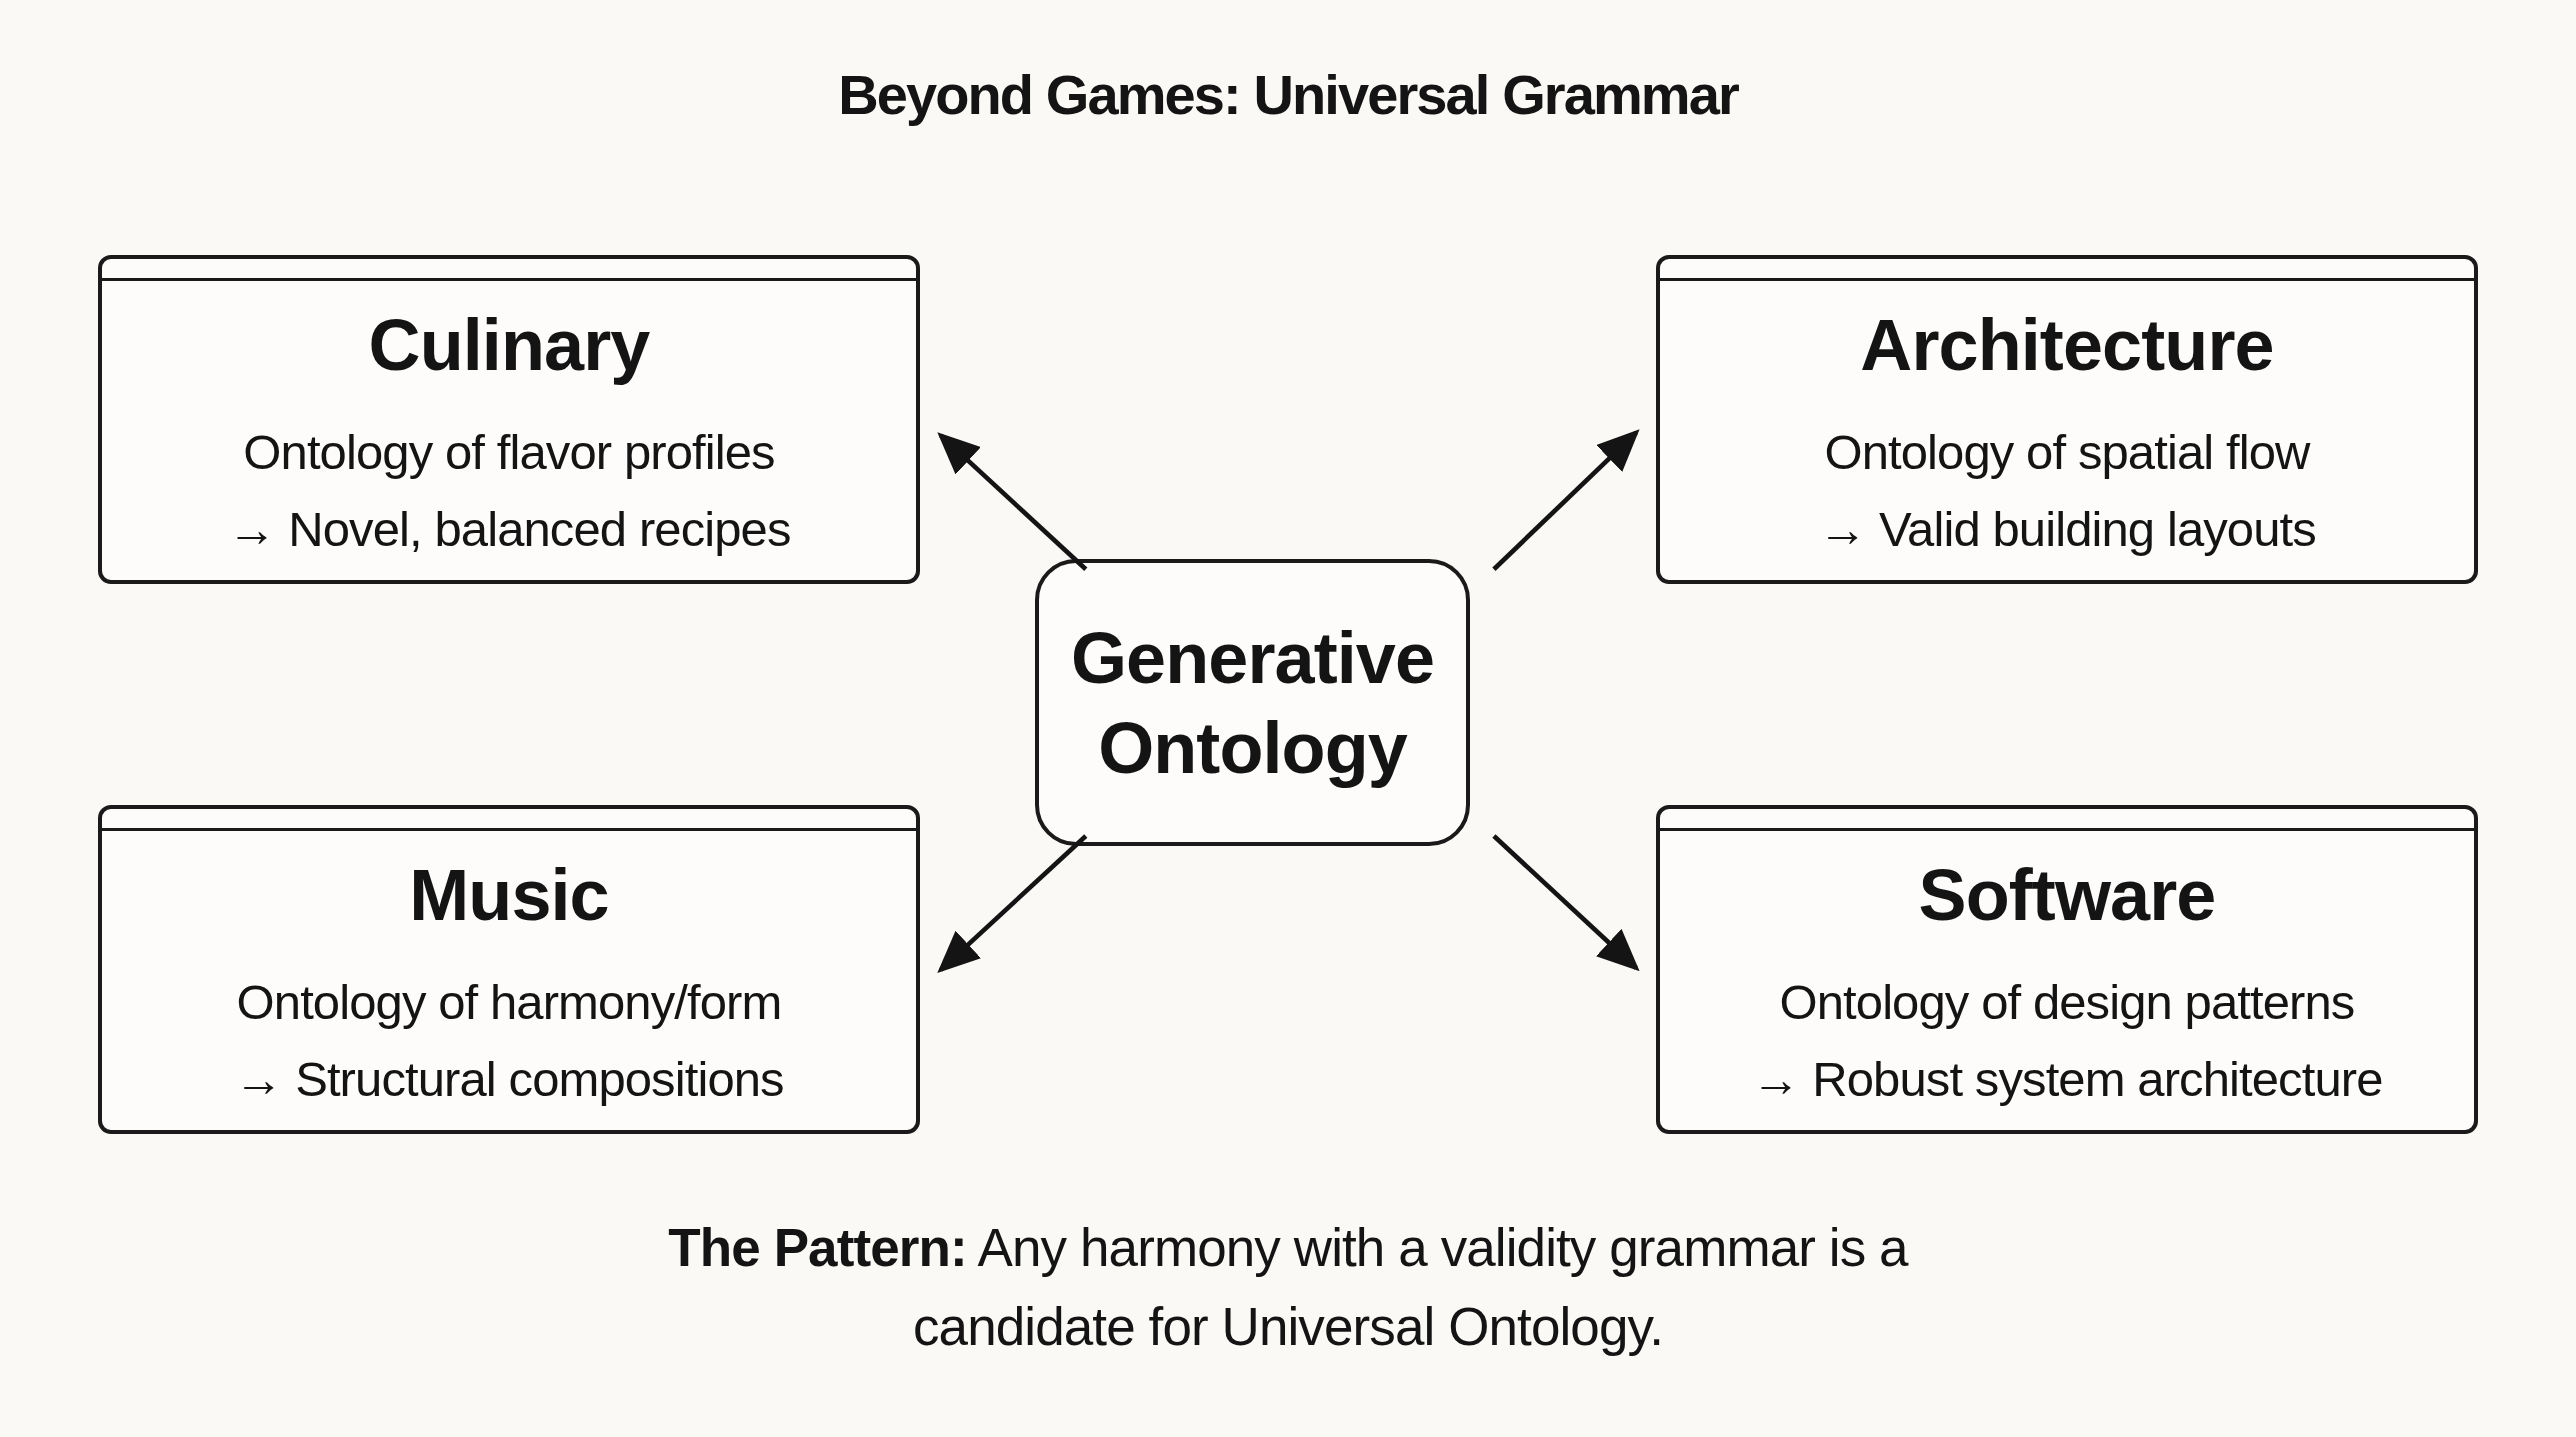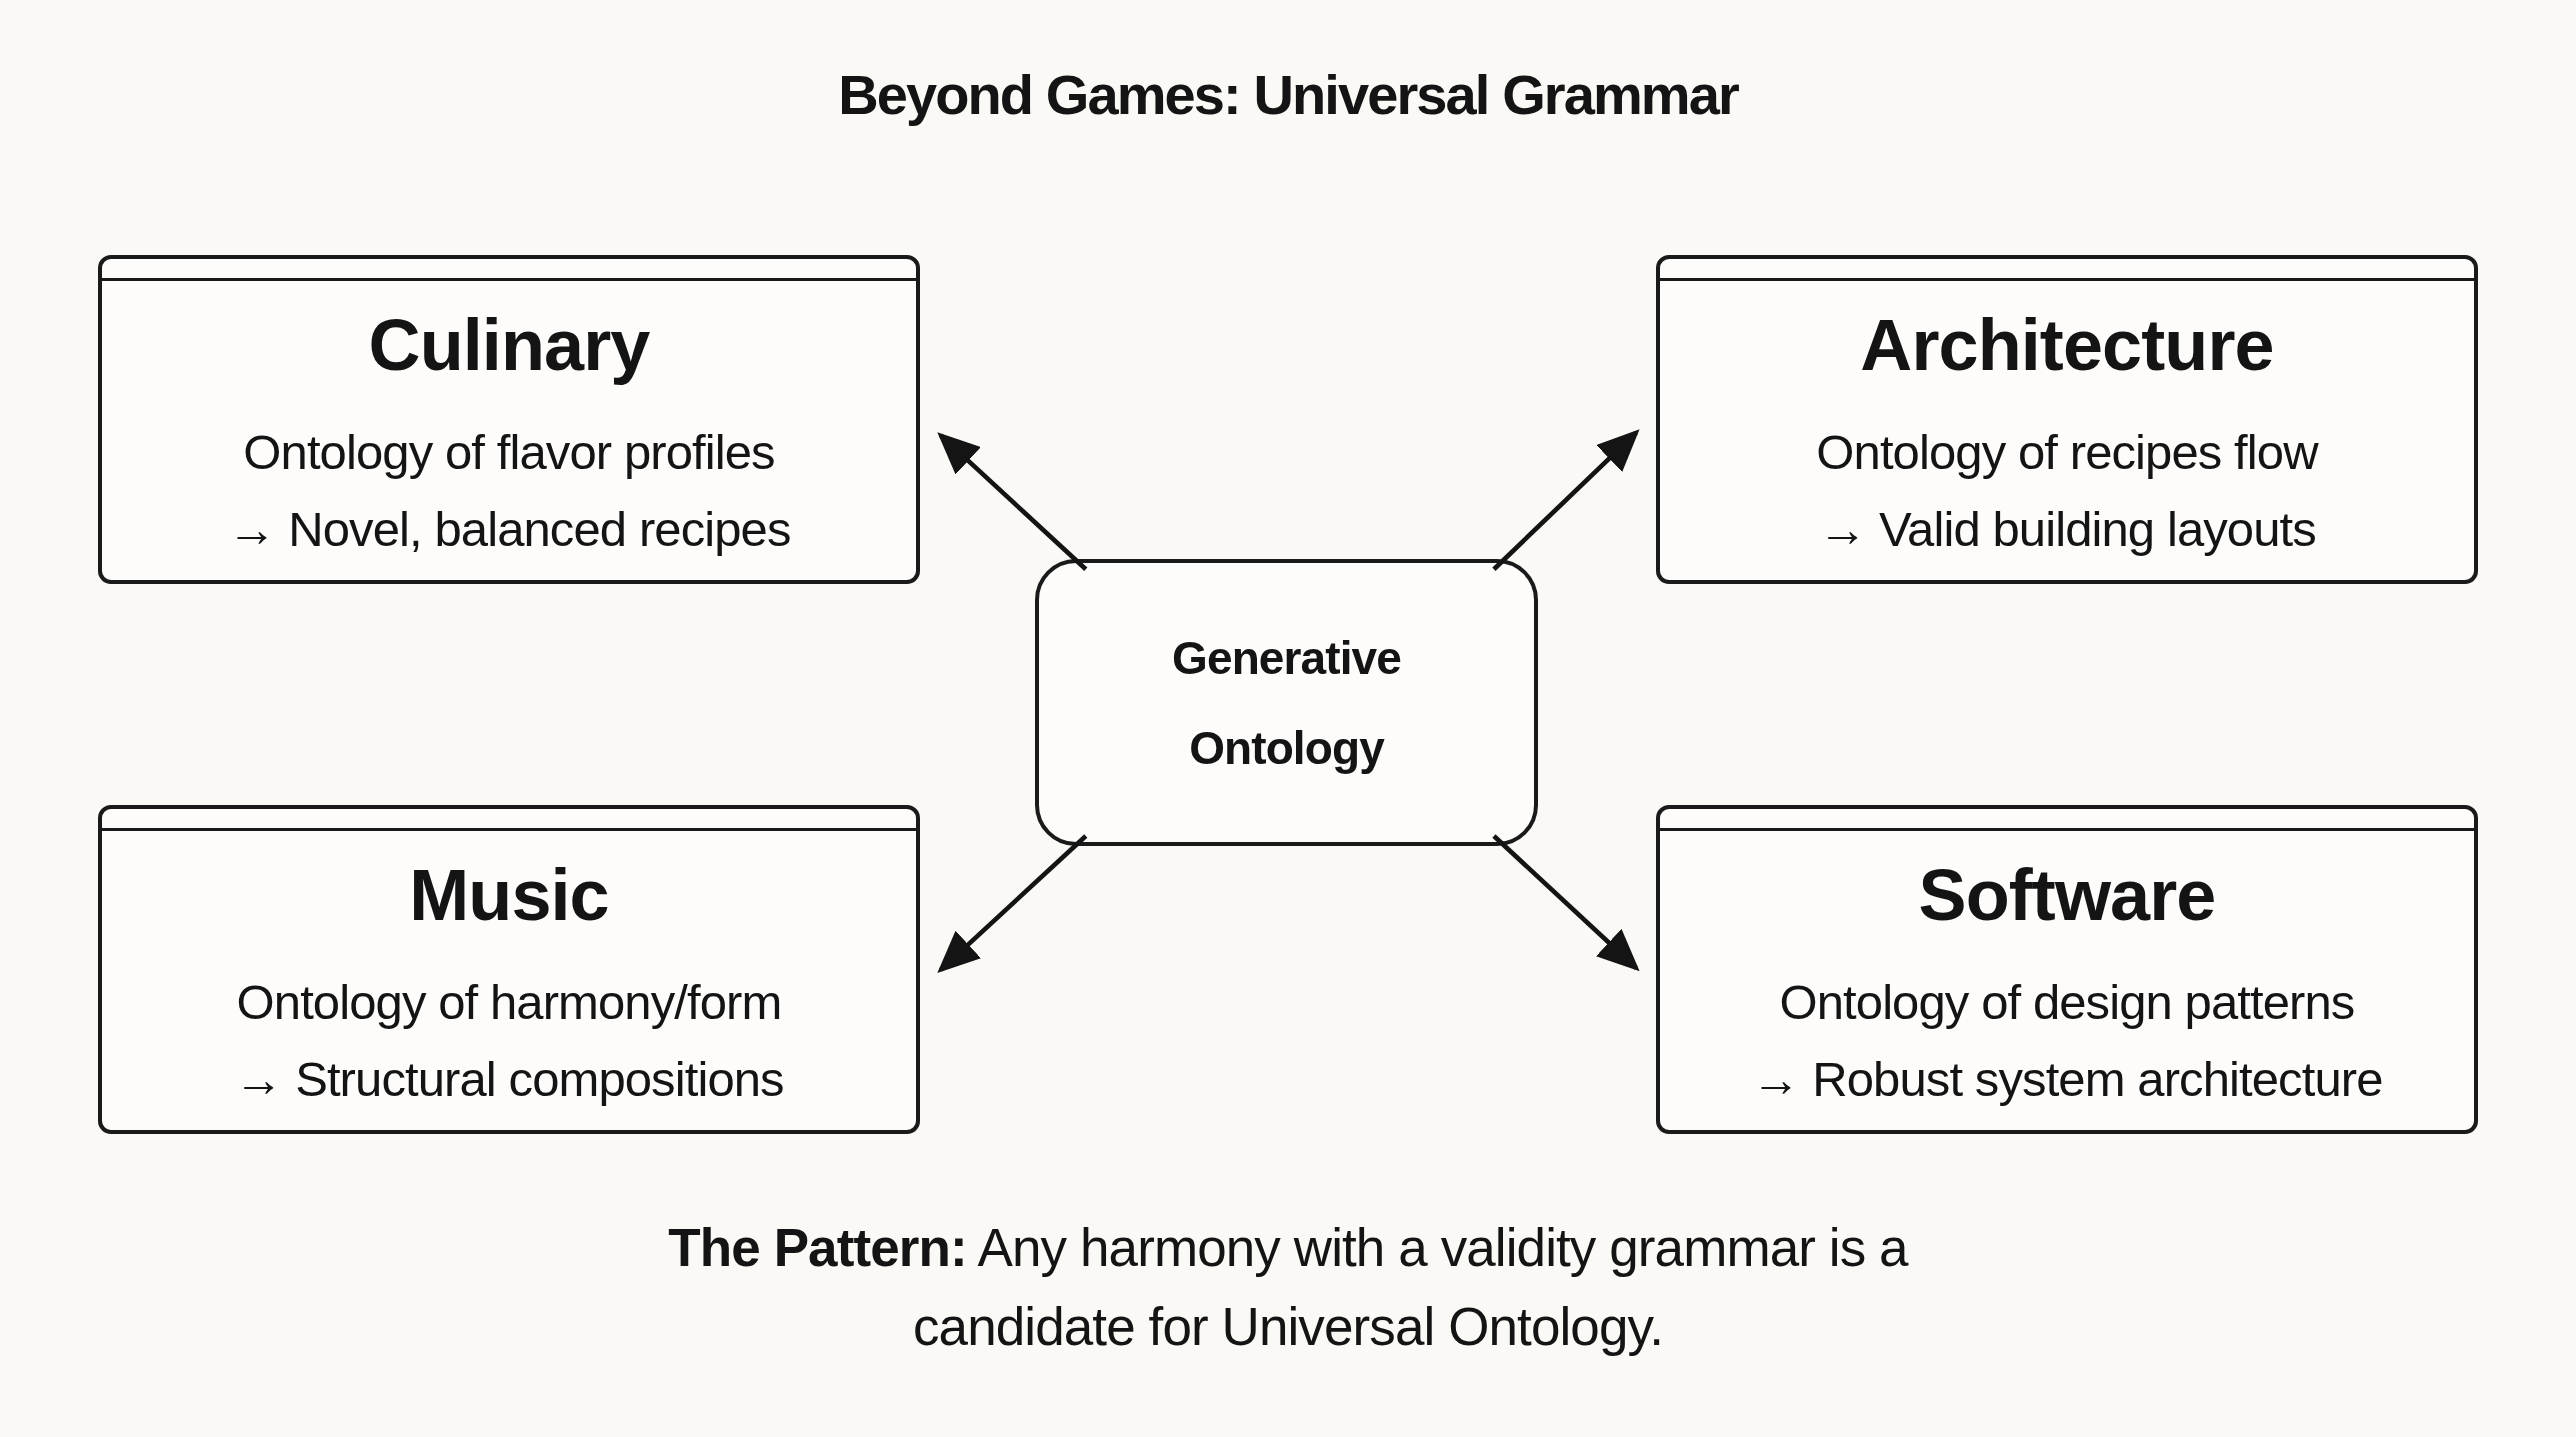--- a/index.html
+++ b/index.html
@@ -51,31 +51,31 @@
     margin-top: 28px;
     text-align: center;
     font-size: 49px;
     line-height: 77px;
     letter-spacing: -0.9px;
   }
 
   .center-node {
     position: absolute;
     left: 1035px; top: 559px;
-    width: 503px; height: 287px;
+    width: 435px; height: 287px;
     box-sizing: border-box;
     background: #fdfcfa;
     border: 4.7px solid #1a1a1a;
     border-radius: 41px;
     display: flex;
     align-items: center;
     justify-content: center;
     text-align: center;
     padding: 0 64px;
-    font-size: 46px;
+    font-size: 72px;
     font-weight: bold;
     line-height: 90px;
     letter-spacing: -0.9px;
   }
 
   .arrows {
     position: absolute;
     left: 0; top: 0;
     width: 2576px; height: 1438px;
     pointer-events: none;
@@ -102,21 +102,21 @@
   <div class="card-body">
     <div>Ontology of flavor profiles</div>
     <div>→ Novel, balanced recipes</div>
   </div>
 </div>
 
 <div class="card pos-tr">
   <div class="band"></div>
   <div class="card-title">Architecture</div>
   <div class="card-body">
-    <div>Ontology of recipes flow</div>
+    <div>Ontology of spatial flow</div>
     <div>→ Valid building layouts</div>
   </div>
 </div>
 
 <div class="card pos-bl">
   <div class="band"></div>
   <div class="card-title">Music</div>
   <div class="card-body">
     <div>Ontology of harmony/form</div>
     <div>→ Structural compositions</div>

